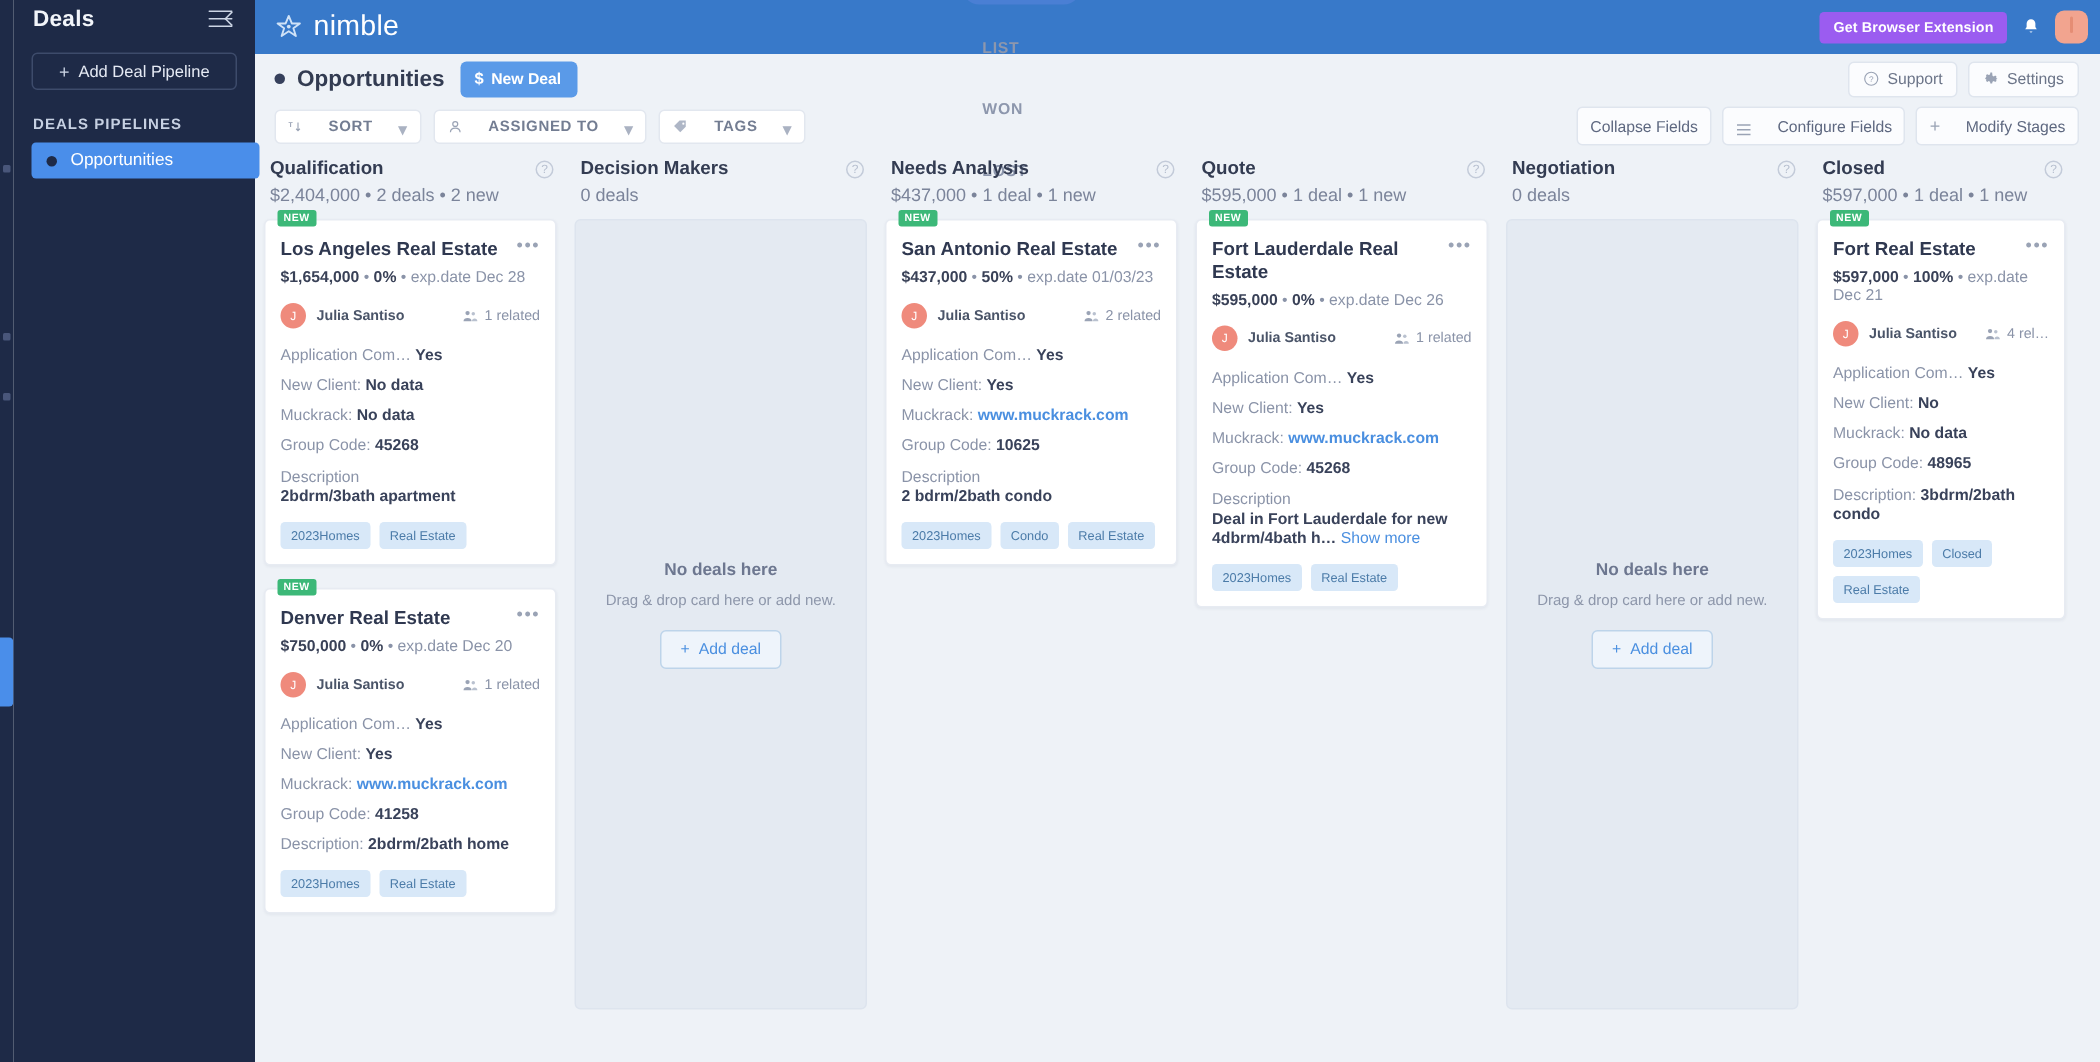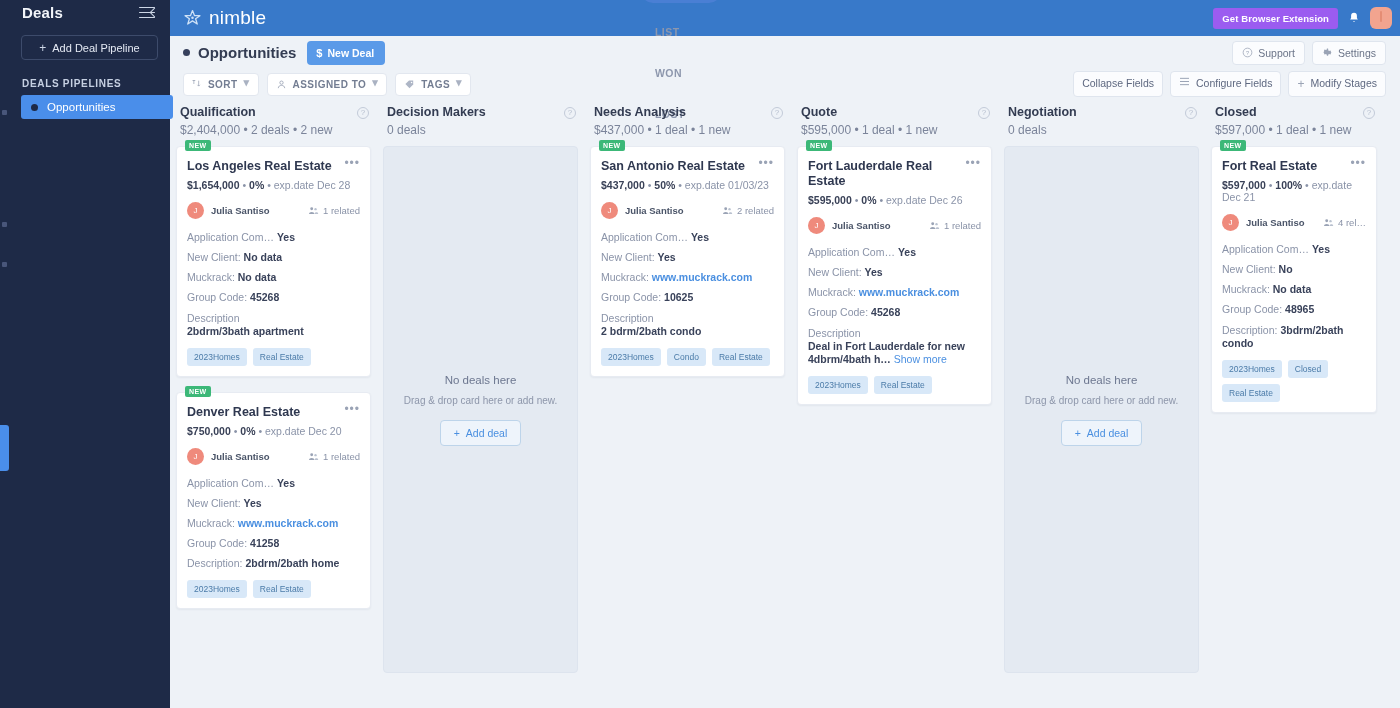--- a/index.html
+++ b/index.html
@@ -101,21 +101,21 @@
   .subhead-right { display:flex; gap: 7px; margin-left: auto; }
   .gbtn { border: 1px solid #dfe5ee; background: #fbfcfe; border-radius: 4px;
     font-size: 10.5px; color: #6b7governing; color:#6b7488; padding: 5px 9px;
     display:flex; align-items:center; gap:5px; cursor:pointer; }
 
   
   .filterbar { height: 30px; display:flex; align-items:center; padding: 0 14px 0 13px;
     flex: 0 0 30px; }
   .fbtn { border: 1px solid #e2e7ef; background: #fff; border-radius: 4px;
     font-size: 10px; font-weight: bold; letter-spacing:.45px; color: #737d92;
-    padding: 5px 8px; display:flex; align-items:flex-start; gap:6px; cursor:pointer;
+    padding: 5px 8px; display:flex; align-items:flex-end; gap:17px; cursor:pointer;
     margin-right: 8px; }
   .fbtn .caret { color:#aab2c2; font-size: 11px; line-height:6px; }
   .fb-right { margin-left:auto; display:flex; gap: 7px; }
   .fb-right .fbtn { font-weight: normal; letter-spacing: 0; font-size: 10.5px;
     color:#5e6880; margin-right: 0; background:#fbfcfe; border-color:#dfe5ee; }
 
   
   .board { flex: 1; display: flex; padding: 6px 6px 0 0; gap: 0; overflow: hidden; }
   .col { width: 207px; flex: 0 0 207px; padding: 0 6px; display:flex;
     flex-direction: column; min-width:0; }
@@ -155,21 +155,21 @@
   .fld a { color: #4a8fe0; text-decoration: none; font-weight: bold; }
   .fld .showmore { color: #4a8fe0; font-weight: normal; }
   .tags { display:flex; gap: 6px; flex-wrap: wrap; margin-top: 10px; }
   .tag { background: #d8e8f8; color: #4b7ba8; font-size: 8.5px; padding: 4px 7px;
     border-radius: 3px; cursor:pointer; }
 
   
   .dropzone { background: #e4eaf2; border: 1px solid #dde4ee; border-radius: 4px;
     height: 527px; display: flex; flex-direction: column; align-items: center;
     justify-content: center; }
-  .dz-title { font-size: 11.5px; font-weight: normal; color: #6d7governing; color:#6d7790;text-align:center; }
+  .dz-title { font-size: 11.5px; font-weight: bold; color: #6d7governing; color:#6d7790;text-align:center; }
   .dz-sub { font-size: 10px; color: #8d96aa; margin-top: 9px; }
   .dz-btn { margin-top: 14px; border: 1px solid #bdd4ea; background: #eef4fb;
     color: #4a8fe0; font-size: 10.5px; border-radius: 4px; padding: 6px 13px;
     display:flex; align-items:center; gap:6px; cursor:pointer; }
 </style>
 </head>
 <body>
 
 <div class="rail">
   <div class="rail-dot" style="top:110px"></div>

